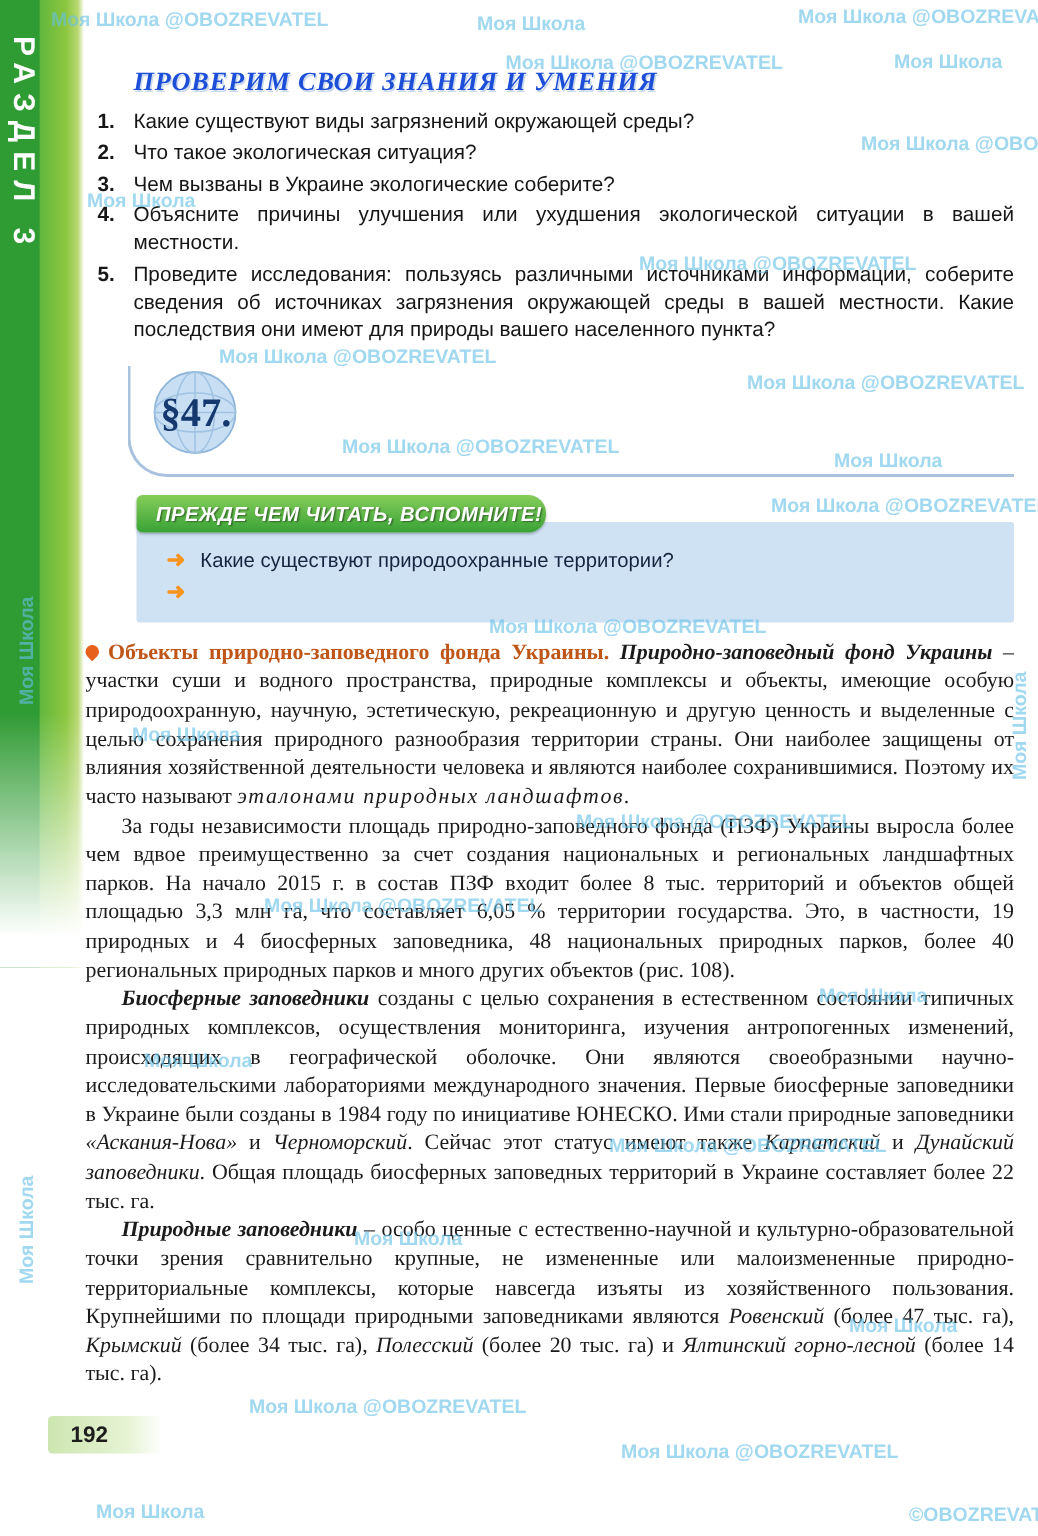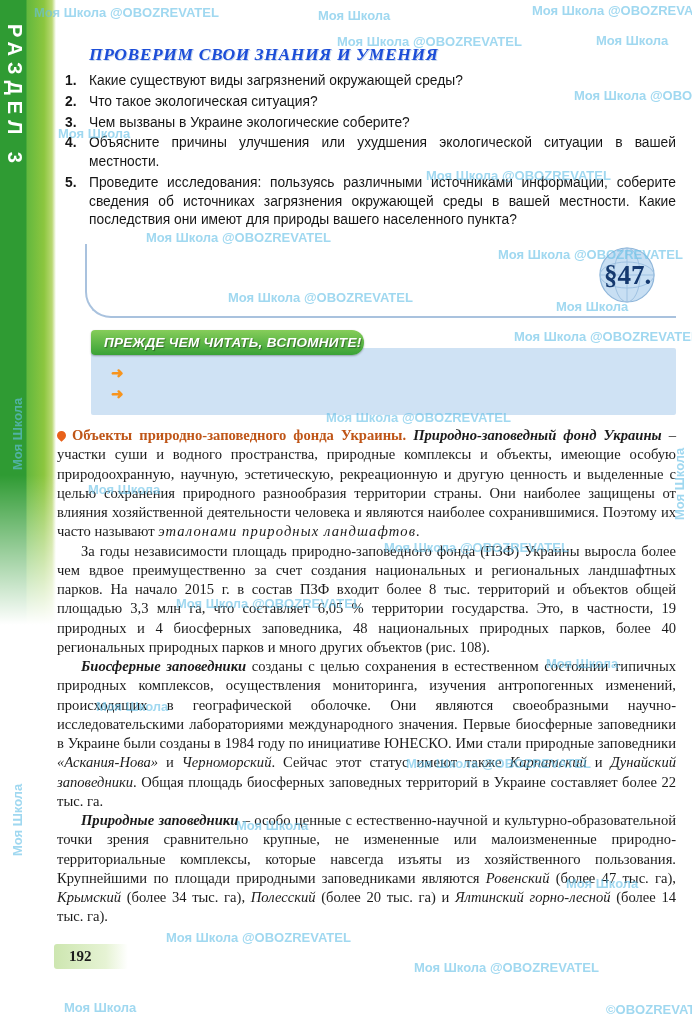--- a/index.html
+++ b/index.html
@@ -58,21 +58,21 @@
   }
   .quiz-num { font-weight:700; width:24px; flex:none; }
   .quiz-text { text-align:justify; flex:1; }
 
   
   .section-header {
     position:relative; margin-top:14px; margin-left:28px;
     border-left:2px solid #a9c2de; border-bottom:2px solid #a9c2de;
     border-bottom-left-radius:26px;
     padding:6px 0 14px 14px;
-    display:flex; align-items:flex-start; gap:12px;justify-content:flex-end;
+    display:flex; align-items:flex-start; gap:12px;
   }
   .globe-wrap { position:relative; width:66px; height:52px; flex:none; }
   .globe-svg { position:absolute; left:0; top:-4px; }
   .section-number {
     position:absolute; left:6px; top:10px; z-index:1;
     font-family:"Liberation Serif", serif;
     font-weight:700; font-size:27px; color:#15396f;
   }
   .section-title {
     font-family:"Liberation Serif", serif;
@@ -122,24 +122,24 @@
   .bullet-icon {
     display:inline-block; width:9px; height:9px;
     background:#e8611a;
     border-radius:50% 50% 50% 0;
     transform:rotate(-45deg);
     margin-right:6px;
   }
 
   
   .page-number {
-    position:absolute; left:54px; top:944px; z-index:3;
+    position:absolute; left:32px; top:944px; z-index:3;
     background:linear-gradient(90deg,#cde6b0,#e6f3d4 70%, rgba(246,251,240,0));
     padding:4px 36px 4px 15px; border-radius:3px;
-    font-family:Liberation Serif, serif;
+    font-family:Liberation Sans, sans-serif;
     font-weight:700; font-size:15px; color:#1d1d1d;
   }
 </style>
 </head>
 <body>
 
 <div class="page">
 
   <div class="sidebar">
     <div class="sidebar-label">РАЗДЕЛ 3</div>
@@ -217,20 +217,21 @@
       </div>
       <div class="section-title">
       </div>
     </section>
 
     <section class="recall">
       <div class="recall-banner">ПРЕЖДЕ ЧЕМ ЧИТАТЬ, ВСПОМНИТЕ!</div>
       <div class="recall-panel">
         <div class="recall-q">
           <span class="arrow-icon">➜</span>
+          <span>Какие существуют природоохранные территории?</span>
         </div>
         <div class="recall-q">
           <span class="arrow-icon">➜</span>
         </div>
       </div>
     </section>
 
     <section class="body-text">
       <p class="para para-first"><span class="bullet-icon"></span><span class="seg-heading">Объекты природно-заповедного фонда Украины. </span><span class="seg-bolditalic">Природно-заповедный фонд Украины</span><span class="seg-normal"> – участки суши и водного пространства, природные комплексы и объекты, имеющие особую природоохранную, научную, эстетическую, рекреационную и другую ценность и выделенные с целью сохранения природного разнообразия территории страны. Они наиболее защищены от влияния хозяйственной деятельности человека и являются наиболее сохранившимися. Поэтому их часто называют </span><span class="seg-italicspaced">эталонами природных ландшафтов.</span></p>
       <p class="para"><span class="seg-normal">За годы независимости площадь природно-заповедного фонда (ПЗФ) Украины выросла более чем вдвое преимущественно за счет создания национальных и региональных ландшафтных парков. На начало 2015 г. в состав ПЗФ входит более 8 тыс. территорий и объектов общей площадью 3,3 млн га, что составляет 6,05 % территории государства. Это, в частности, 19 природных и 4 биосферных заповедника, 48 национальных природных парков, более 40 региональных природных парков и много других объектов (рис. 108).</span></p>

